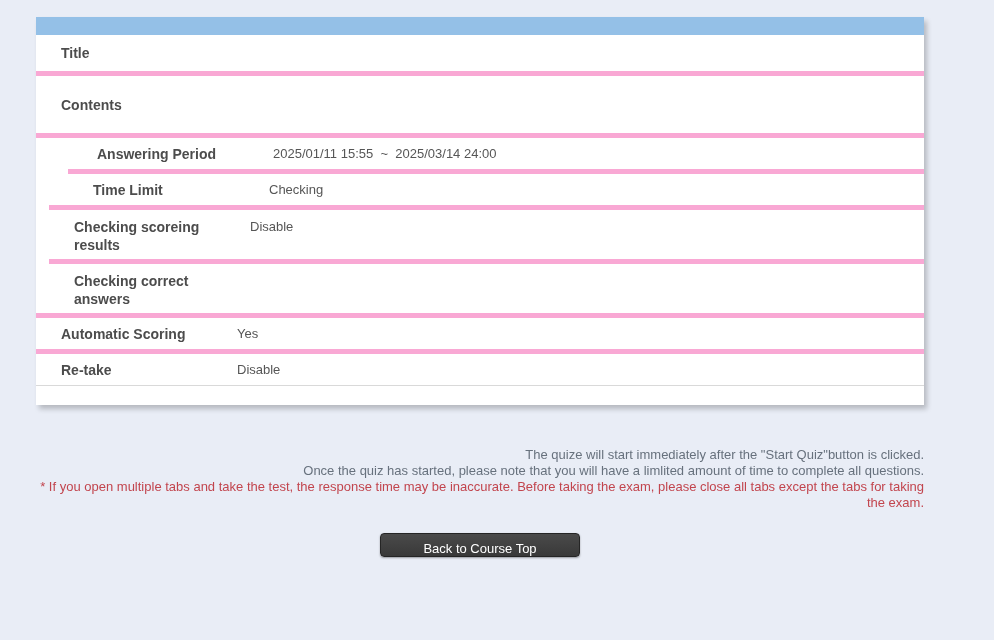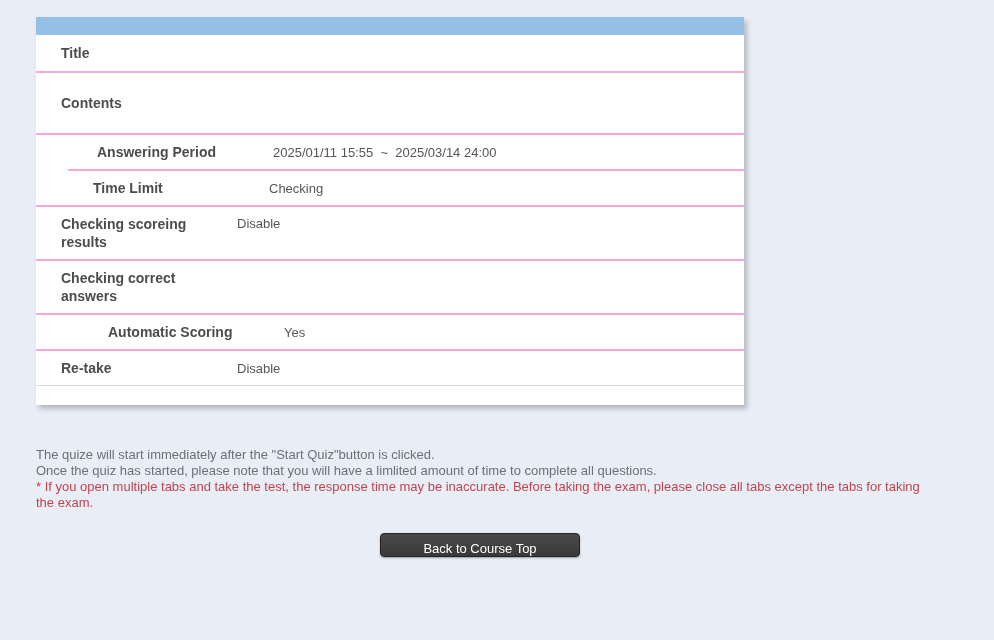--- a/index.html
+++ b/index.html
@@ -7,33 +7,33 @@
     width: 994px; height: 640px;
     background: #e9edf6;
     font-family: "Liberation Sans", sans-serif;
     overflow: hidden;
   }
 
   
   .panel {
     position: relative;
     margin: 17px 0 0 36px;
-    width: 708px;
+    width: 888px;
     background: #ffffff;
     box-shadow: 3px 4px 5px rgba(0,0,0,0.22);
   }
   .panel-header {
     height: 18px;
     background: #94c0e7;
   }
   .row {
     display: flex;
     align-items: center;
   }
-  .row + .row, .footer-strip { border-top: 2px solid #f9a8d4; }
+  .row + .row, .footer-strip { border-top: 5px solid #f9a8d4; }
   .panel-header + .row { border-top: none; }
 
   .row-label {
     width: 201px;
     padding: 0 40px 0 25px;
     font-size: 14px;
     font-weight: bold;
     color: #4c4c4c;
     line-height: 18px;
   }
@@ -44,22 +44,22 @@
     color: #565656;
     line-height: 17px;
     white-space: pre-wrap;
   }
 
   .row-title     { min-height: 36px; }
   .row-contents  { min-height: 62px; }
   .row-period    { min-height: 36px; padding-left: 36px; }
   .row-timelimit { min-height: 36px; margin-left: 32px; }
   .row-scoring,
-  .row-answers   { min-height: 54px; align-items: flex-start; padding-top: 8px; }
-  .row-auto      { min-height: 36px; padding-left: 47px; }
+  .row-answers   { min-height: 54px; align-items: flex-start; padding-top: 8px; margin-left: 13px; }
+  .row-auto      { min-height: 36px; }
   .row-retake    { min-height: 36px; }
   .row-waiting   { min-height: 64px; }
   .footer-strip  { height: 20px; border-top: 1px solid #d9d9d9; }
 
   
   .clock {
     display: flex;
     align-items: baseline;
     white-space: pre;
   }
@@ -72,21 +72,21 @@
   .clock-seconds {
     font-size: 19px;
     color: #8f8f8f;
     margin-left: 8px;
   }
 
   
   .notes {
     margin: 42px 0 0 36px;
     width: 888px;
-    text-align: left;
+    text-align: right;
     font-size: 13px;
     line-height: 16px;
   }
   .note-line  { color: #67717d; }
   .note-warning { color: #c2454e; }
 
   
   .button-row {
     margin: 22px 0 0 36px;
     width: 888px;

